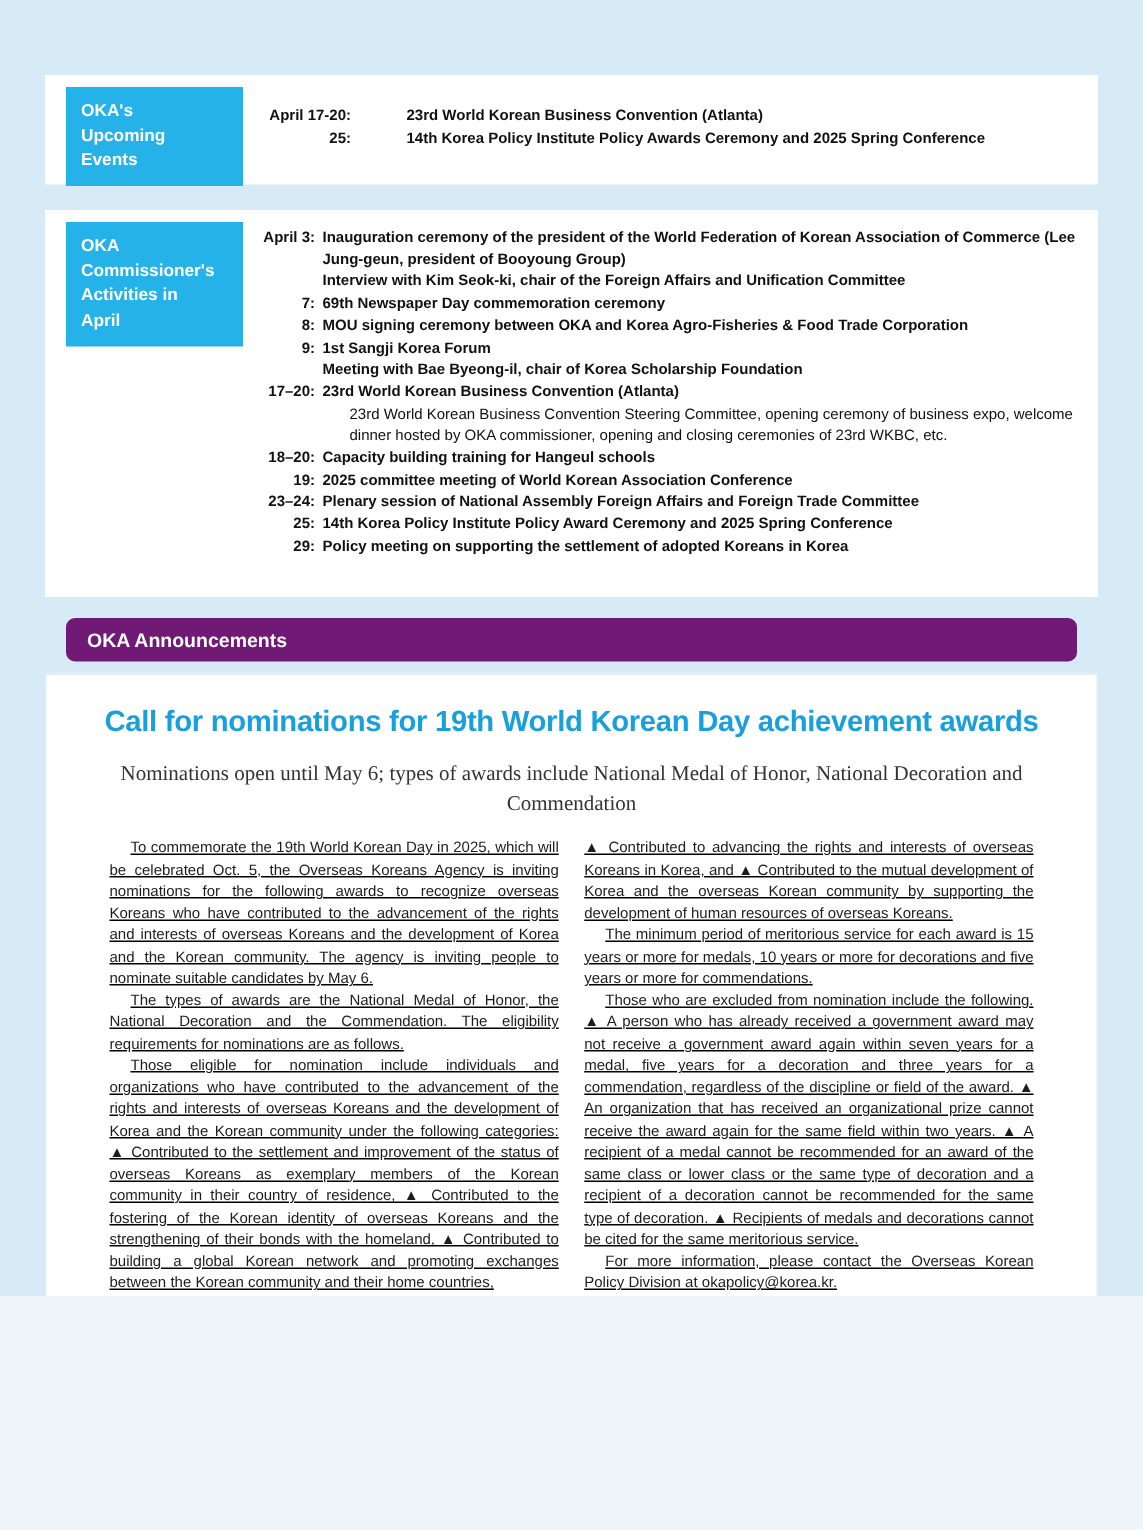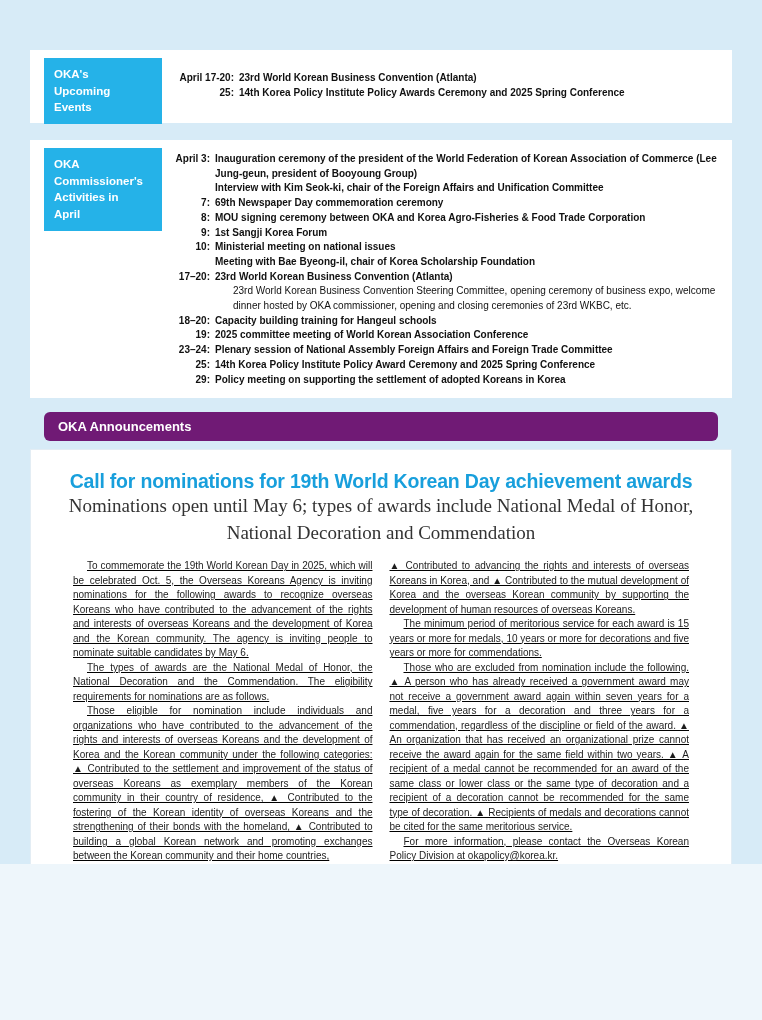--- a/index.html
+++ b/index.html
@@ -14,21 +14,21 @@
 
   .label-box {
     position:absolute; left:14px; top:8px; width:118px;
     background:#25b2e8; color:#fff; font-weight:bold;
     font-size:11.5px; line-height:1.45; padding:8px 10px;
     white-space:pre-line;
   }
 
   .ev-list { position:absolute; left:140px; top:21px; right:16px;
     font-size:10px; font-weight:bold; color:#111; line-height:14.8px; }
-  .ev-row { display:flex; }
+  .ev-row { display:flex;gap:32px; }
   .ev-date { width:64px; text-align:right; white-space:nowrap; flex:none; }
   .ev-text { flex:1; padding-left:5px; }
 
   .act-list { position:absolute; left:138px; top:12px; right:14px;
     font-size:10px; font-weight:bold; color:#111; line-height:14.7px; }
   .act-row { display:flex; }
   .act-date { width:42px; text-align:right; white-space:nowrap; flex:none; }
   .act-text { flex:1; padding-left:5px; }
   .act-row.indent2 .act-text { padding-left:23px; font-weight:normal; }
 
@@ -40,22 +40,22 @@
 
   .article {
     position:absolute; left:30px; right:30px; top:449px; height:557px;
     background:#fff; border:1px solid #e3edf4;
   }
   .headline {
     margin-top:20px; text-align:center; color:#189fdc;
     font-size:19.5px; font-weight:bold; letter-spacing:-0.2px;
   }
   .subtitle {
-    margin:0 auto 0; max-width:630px; text-align:center;
-    font-family:"Liberation Serif", serif; font-size:19px;
+    margin:14px auto 0; max-width:630px; text-align:center;
+    font-family:"Liberation Serif", serif; font-size:14px;
     line-height:1.4; color:#333;
   }
   .cols { display:flex; gap:17px; margin:13px 42px 0;text-decoration:underline; }
   .col { flex:1; font-size:10px; line-height:14.5px; text-align:justify; color:#1c1c1c; }
   .col p { text-indent:14px; }
   .col p.no-indent { text-indent:0; }
 
   .footer {
     position:absolute; left:0; right:0; bottom:20px;
     display:flex; justify-content:center; align-items:center; gap:7px;
@@ -107,24 +107,20 @@
         <span class="act-text">69th Newspaper Day commemoration ceremony</span>
       </div>
       <div class="act-row">
         <span class="act-date">8:</span>
         <span class="act-text">MOU signing ceremony between OKA and Korea Agro-Fisheries &amp; Food Trade Corporation</span>
       </div>
       <div class="act-row">
         <span class="act-date">9:</span>
         <span class="act-text">1st Sangji Korea Forum</span>
       </div>
-      <div class="act-row">
-        <span class="act-date">10:</span>
-        <span class="act-text">Ministerial meeting on national issues</span>
-      </div>
       <div class="act-row indent1">
         <span class="act-date"></span>
         <span class="act-text">Meeting with Bae Byeong-il, chair of Korea Scholarship Foundation</span>
       </div>
       <div class="act-row">
         <span class="act-date">17–20:</span>
         <span class="act-text">23rd World Korean Business Convention (Atlanta)</span>
       </div>
       <div class="act-row indent2">
         <span class="act-date"></span>

